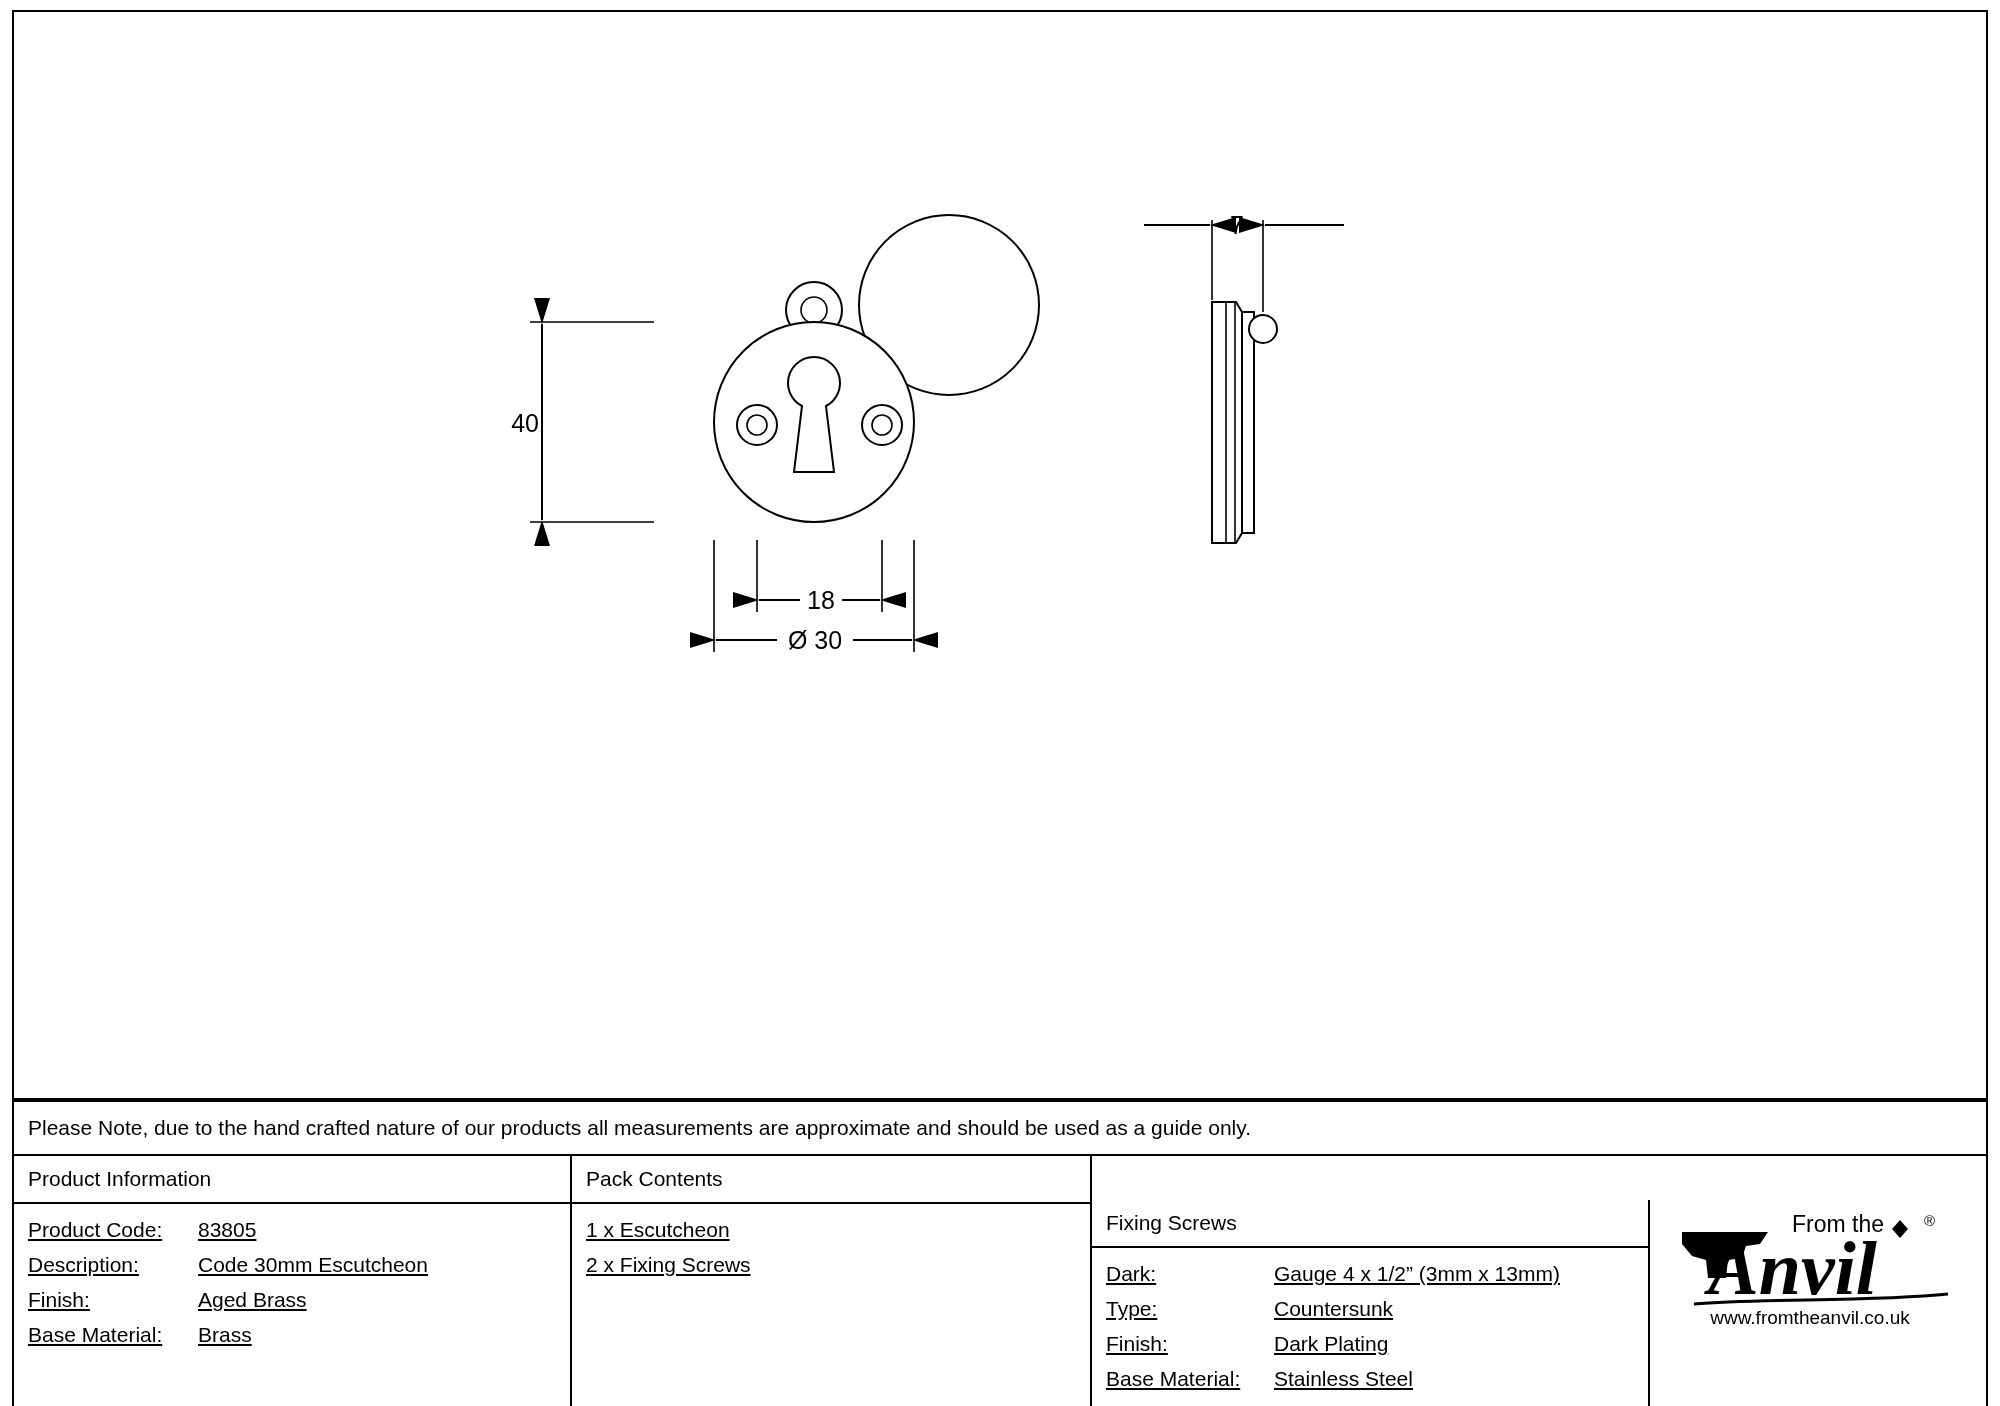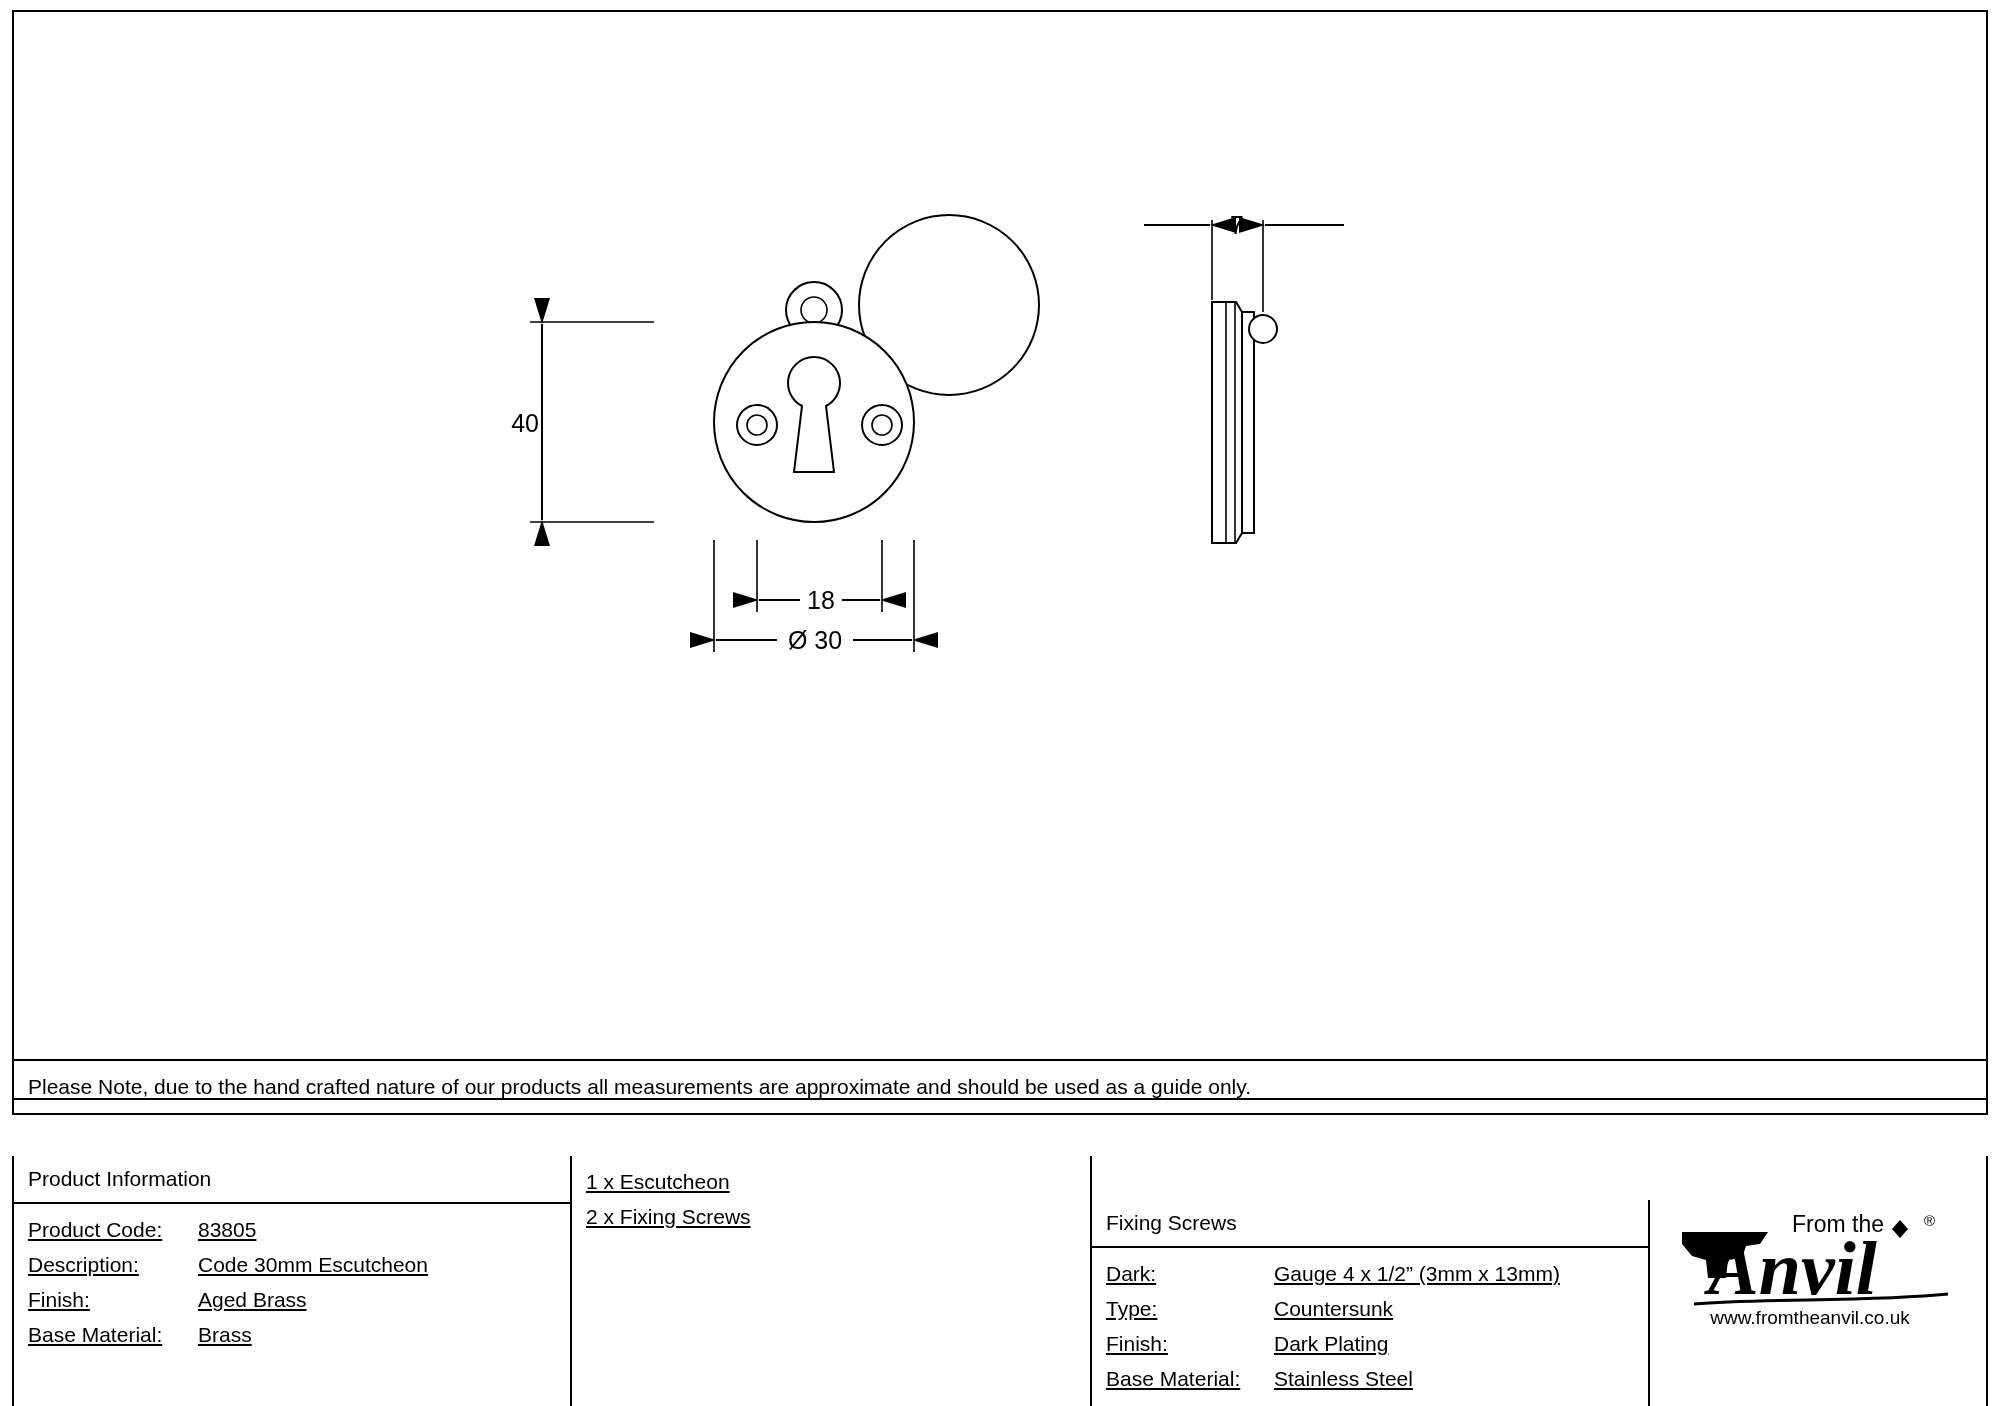--- a/index.html
+++ b/index.html
@@ -41,21 +41,21 @@
   .wht { fill: #ffffff; stroke: #000; stroke-width: 2; }
   .dimtext {
     font-family: "Liberation Sans", sans-serif;
     font-size: 25px;
     fill: #000;
   }
   
   #note-bar {
     position: absolute;
     left: 12px;
-    top: 1059px;
+    top: 1100px;
     width: 1976px;
     height: 56px;
     border: 2px solid #000;
     border-top: 2px solid #000;
     box-sizing: border-box;
     display: flex;
     align-items: center;
     padding-left: 14px;
   }
   #note-bar .note-text {
@@ -256,20 +256,21 @@
           <span class="v">Aged Brass</span>
         </div>
         <div class="kv">
           <span class="k">Base Material:</span>
           <span class="v">Brass</span>
         </div>
       </div>
     </div>
 
     <div class="info-col col-b">
+      <div class="col-head">Pack Contents</div>
       <div class="col-body">
         <div class="plain-line">1 x Escutcheon</div>
         <div class="plain-line">2 x Fixing Screws</div>
       </div>
     </div>
 
     <div class="info-col col-c">
       <div class="col-head">Fixing Screws</div>
       <div class="col-body">
         <div class="kv">

